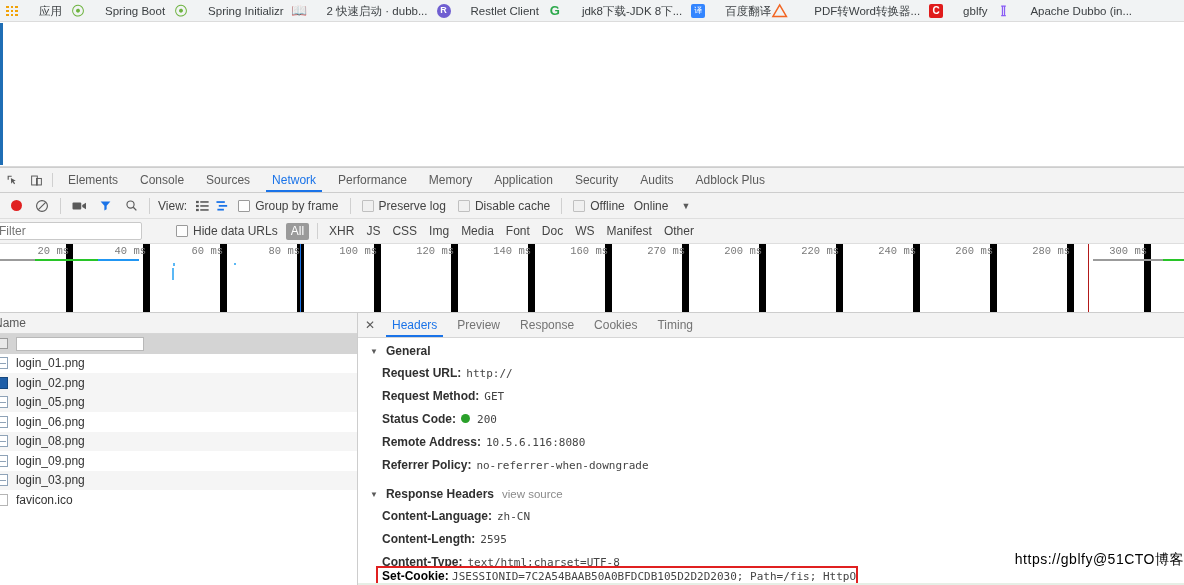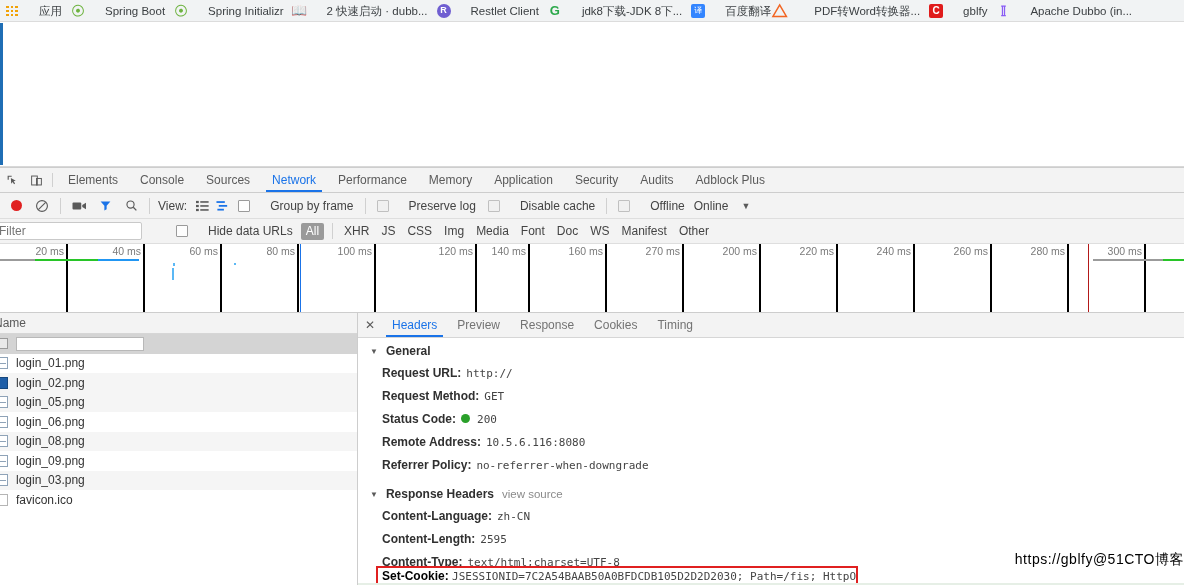--- a/index.html
+++ b/index.html
@@ -115,21 +115,21 @@
     display: flex; align-items: center; justify-content: center;
   }
   .rec-dot { width: 11px; height: 11px; border-radius: 50%; background: #e02020; }
   .clear-ico { font-size: 14px; color: #5a5a5a; }
   .funnel-ico { color: #1a73e8; }
   .search-ico { color: #5a5a5a; font-size: 13px; }
   .tb-divider { width: 1px; height: 16px; background: #d0d0d0; margin: 0 5px; }
   .tb-label { font-size: 12px; color: #444; margin: 0 5px 0 3px; }
   .view-ico { width: 20px; display: flex; align-items:center; justify-content:center; color:#5a5a5a; }
   .view-ico.sel { color:#1a73e8; }
-  .cb-item { display: flex; align-items: center; gap: 20px; padding: 0 6px; font-size: 12px; color: #444; }
+  .cb-item { display: flex; align-items: center; gap: 5px; padding: 0 6px; font-size: 12px; color: #444; }
   .cbx {
     width: 12px; height: 12px; border: 1px solid #9a9a9a; background: #fdfdfd; border-radius: 1px;
     flex: none;
   }
   .cbx.dim { border-color: #c0c0c0; background:#f0f0f0; }
   .caret-down { margin-left: 8px; color:#5a5a5a; font-size: 9px; }
 
   
   #filter-row {
     height: 25px;
@@ -158,21 +158,22 @@
   
   #overview {
     height: 69px;
     background: #fff;
     border-bottom: 1px solid #cdcdcd;
     position: relative;
     overflow: hidden;
   }
   .ov-tick {
     position: absolute; top: 0; bottom: 0;
-    border-left: 2px solid #000000;
+    border-left: 7px solid #000000;
+    font-family: Liberation Mono, monospace;
   }
   .ov-tick span {
     position: absolute; right: 4px; top: 1px;
     font-size: 10.5px; color: #7a7a7a;
     white-space: nowrap;
   }
   .ov-bar { position: absolute; height: 2px; }
   .ov-vline { position: absolute; top: 0; bottom: 0; width: 1px; }
 
   
@@ -540,21 +541,21 @@
       </div>
     <div class="ov-tick" style="left:220px">
         <span>60 ms</span>
       </div>
     <div class="ov-tick" style="left:297px">
         <span>80 ms</span>
       </div>
     <div class="ov-tick" style="left:374px">
         <span>100 ms</span>
       </div>
-    <div class="ov-tick" style="left:475px">
+    <div class="ov-tick" style="left:451px">
         <span>120 ms</span>
       </div>
     <div class="ov-tick" style="left:528px">
         <span>140 ms</span>
       </div>
     <div class="ov-tick" style="left:605px">
         <span>160 ms</span>
       </div>
     <div class="ov-tick" style="left:682px">
         <span>270 ms</span>

